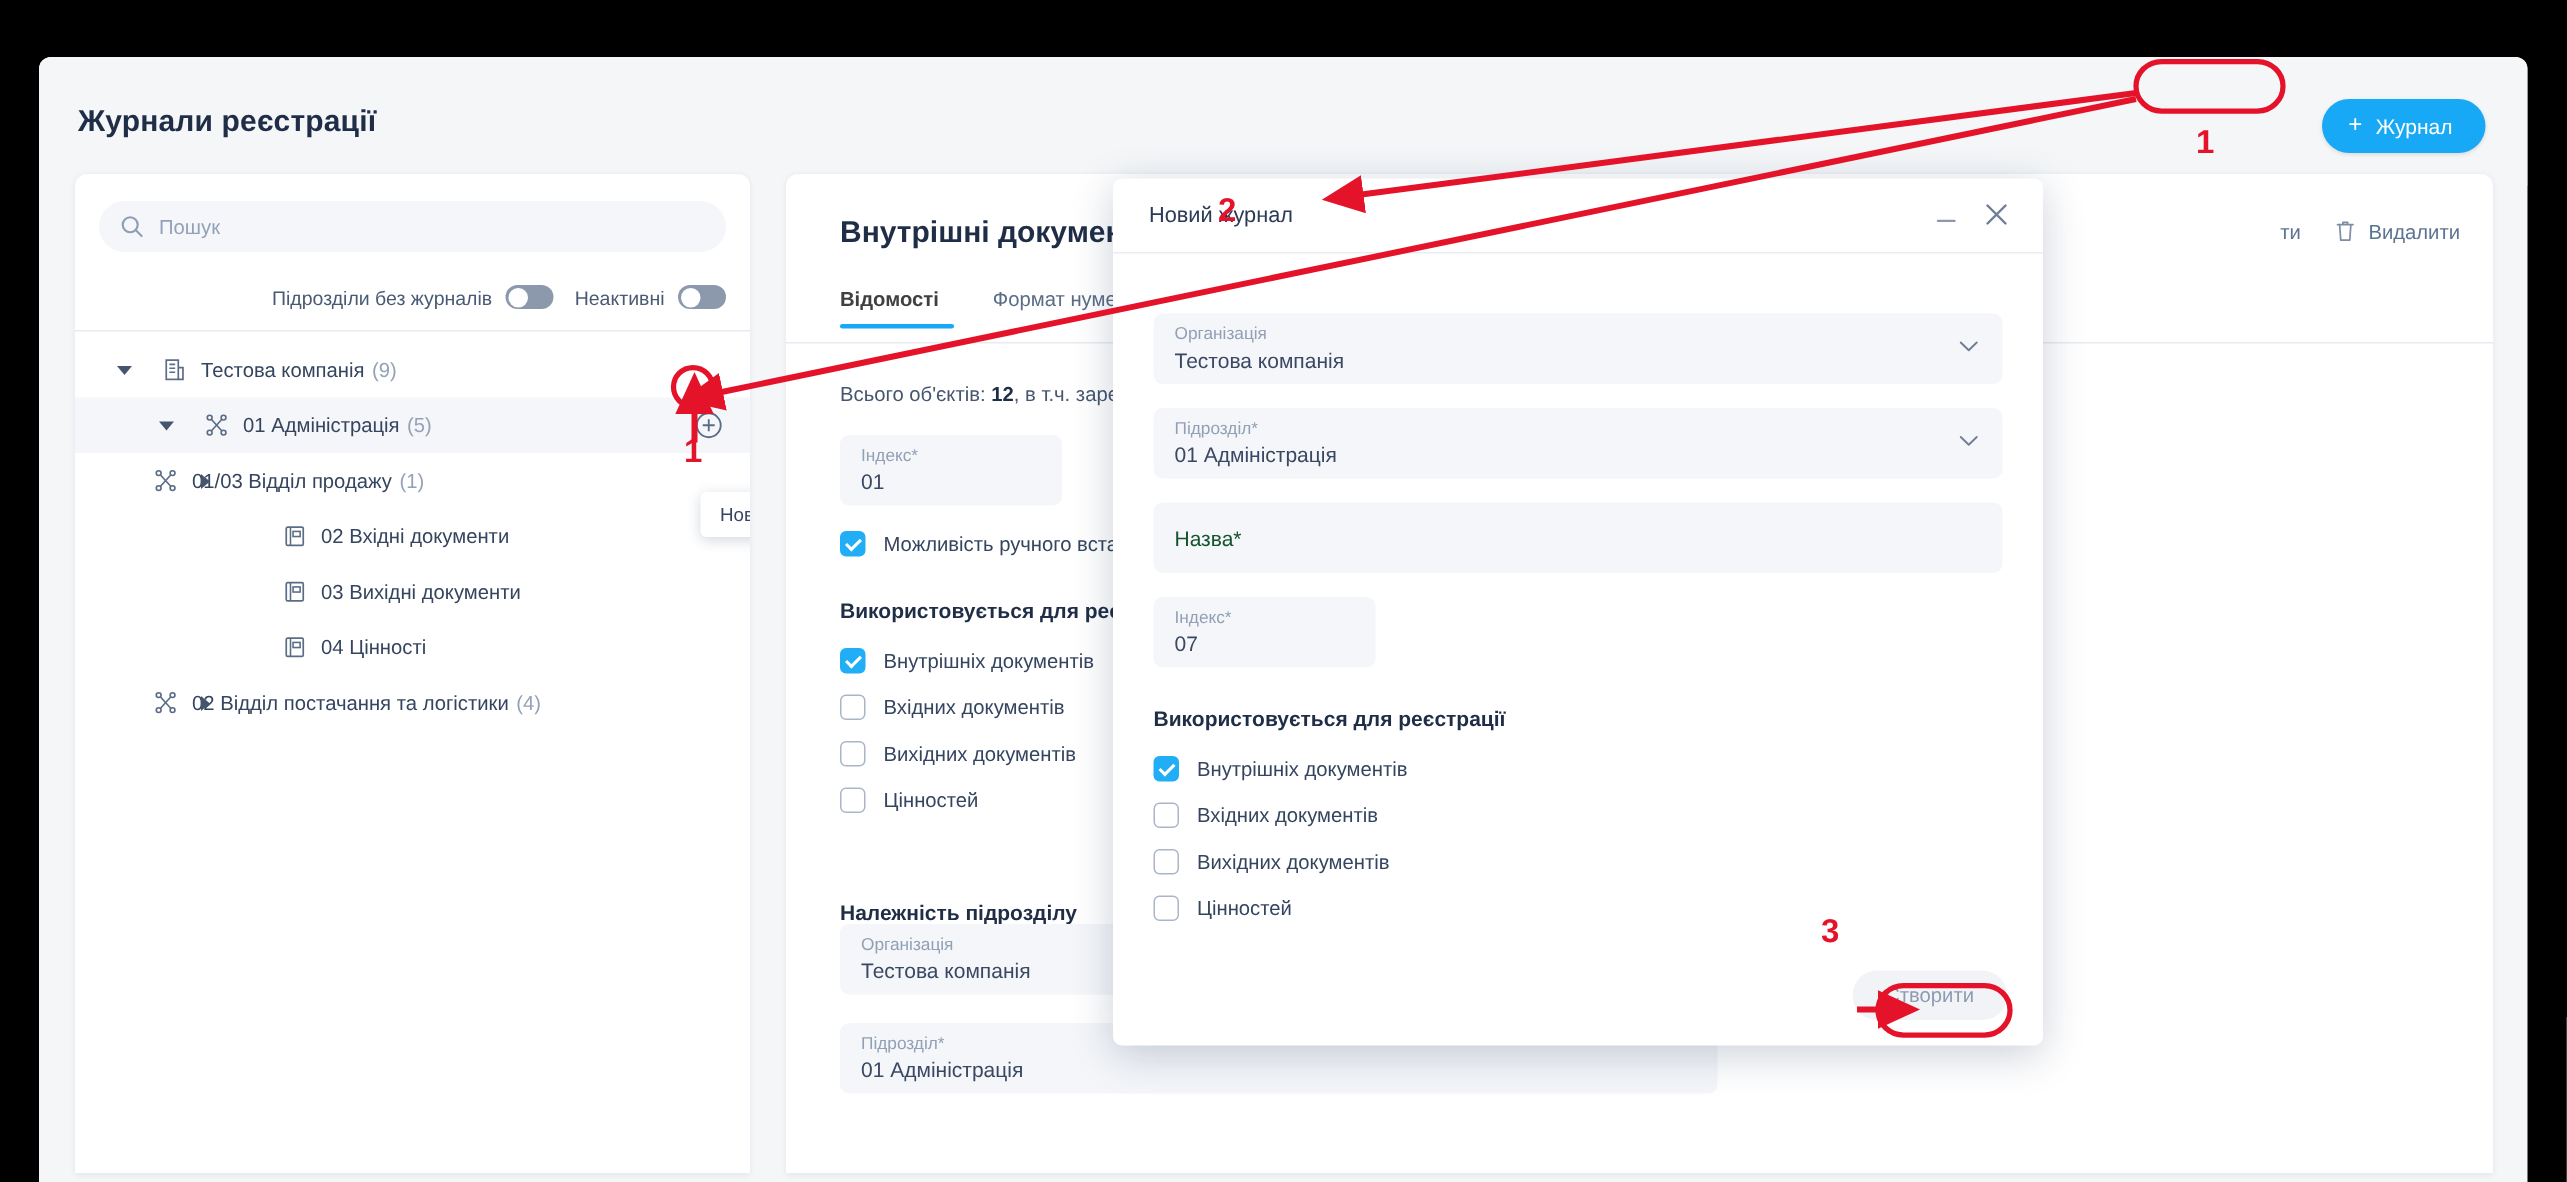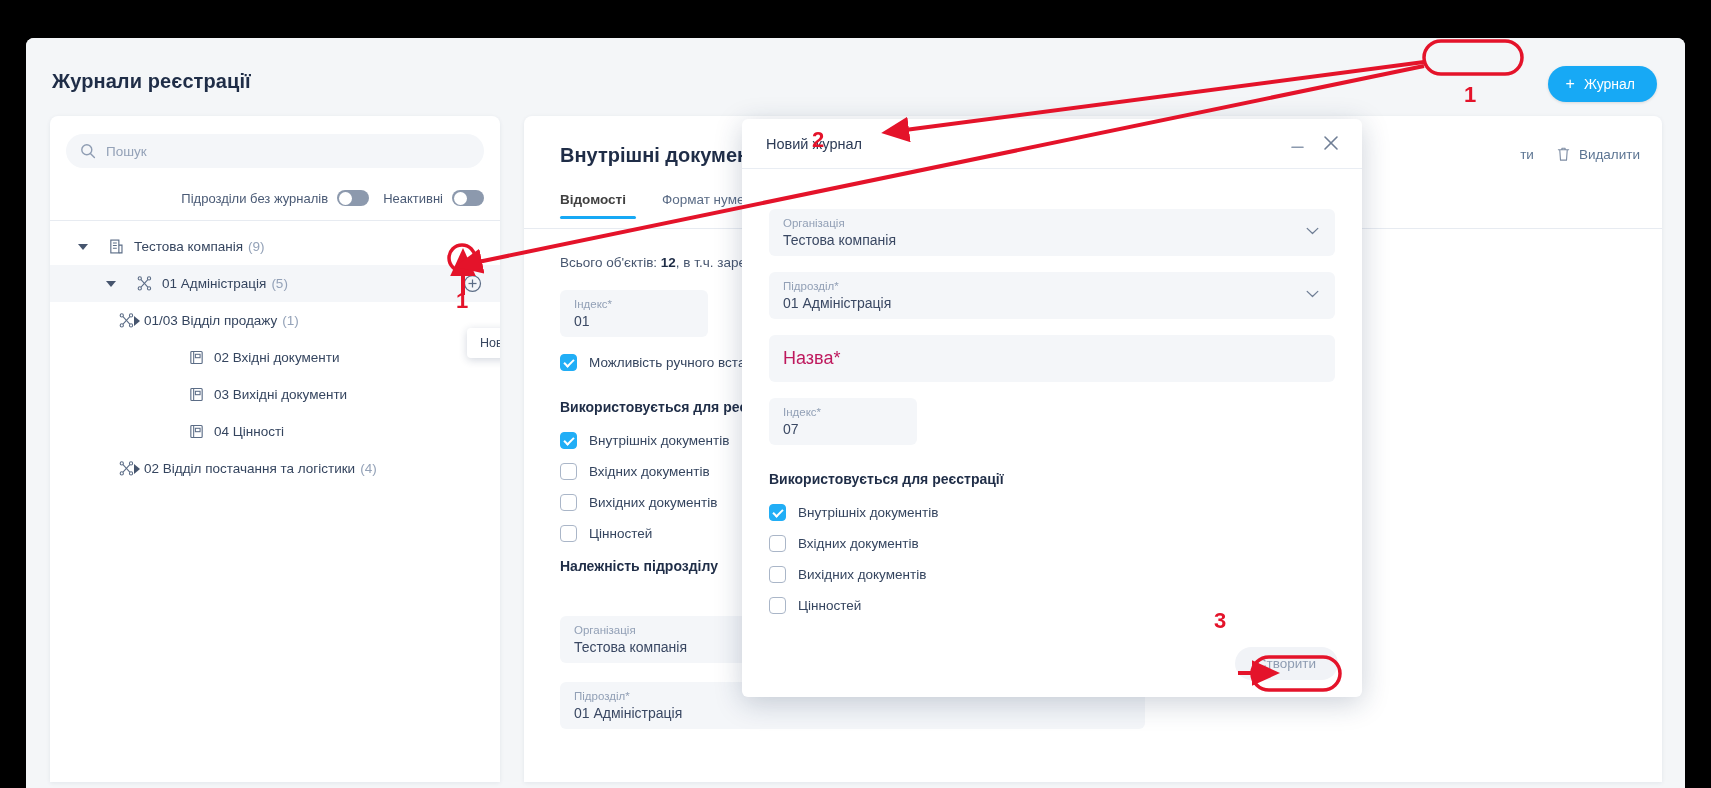--- a/index.html
+++ b/index.html
@@ -96,21 +96,21 @@
   .tree { position: absolute; left: 0; top: 112px; width: 100%; }
   .tree-row {
     position: relative;
     height: 37px;
     display: flex; align-items: center;
     font-size: 13.5px; color: #35455f;
     cursor: pointer;
   }
   .tree-row.level0 { padding-left: 58px; }
   .tree-row.level1 { padding-left: 86px; }
-  .tree-row.level2 { padding-left: 68px; }
+  .tree-row.level2 { padding-left: 52px; }
   .tree-row.level2-leaf { padding-left: 138px; }
   .tree-row.hovered { background: #f4f6f9; }
   .tree-row.selected { background: #eaf4fd; font-weight: bold; color: #203150; }
   .caret {
     position: absolute;
     width: 0; height: 0;
     cursor: pointer;
   }
   .caret.down {
     border-left: 5px solid transparent;
@@ -216,21 +216,21 @@
   .cp-manual { left: 36px; top: 238px; }
   .section-head {
     position: absolute;
     font-size: 14px; font-weight: bold; color: #1f2d47;
   }
   .cp-used-head { left: 36px; top: 283px; }
   .cp-cb1 { left: 36px; top: 316px; }
   .cp-cb2 { left: 36px; top: 347px; }
   .cp-cb3 { left: 36px; top: 378px; }
   .cp-cb4 { left: 36px; top: 409px; }
-  .cp-belong-head { left: 36px; top: 442px; text-align: right; }
+  .cp-belong-head { left: 36px; top: 484px; text-align: right; }
   .cp-org { left: 36px; top: 500px; width: 585px; height: 47px; }
   .cp-subdiv { left: 36px; top: 566px; width: 585px; height: 47px; }
 
   
   .modal {
     position: absolute; left: 716px; top: 81px;
     width: 620px; height: 578px;
     background: #ffffff;
     border-radius: 6px;
     box-shadow: 0 6px 28px rgba(25,45,80,0.22);
@@ -256,21 +256,21 @@
   .m-field {
     position: absolute; left: 27px; width: 566px;
     background: #f4f6f9; border-radius: 6px;
     padding: 8px 14px;
   }
   .m-field .flabel { font-size: 11.5px; color: #92a0b6; margin-bottom: 3px; }
   .m-field .fvalue { font-size: 14px; color: #3a4863; }
   .m-org { top: 90px; height: 47px; }
   .m-sub { top: 153px; height: 47px; }
   .m-name { top: 216px; height: 47px; display: flex; align-items: center; }
-  .m-name .placeholder { font-size: 18px; color: #be185d; }
+  .m-name .placeholder { font-size: 14px; color: #14532d; }
   .m-index { top: 279px; height: 47px; width: 148px; }
   .m-chev {
     position: absolute; right: 16px; top: 18px;
     width: 13px; height: 8px; cursor: pointer;
   }
   .m-used-head {
     position: absolute; left: 27px; top: 352px;
     font-size: 14px; font-weight: bold; color: #1f2d47;
   }
   .m-cb { position: absolute; left: 27px;

